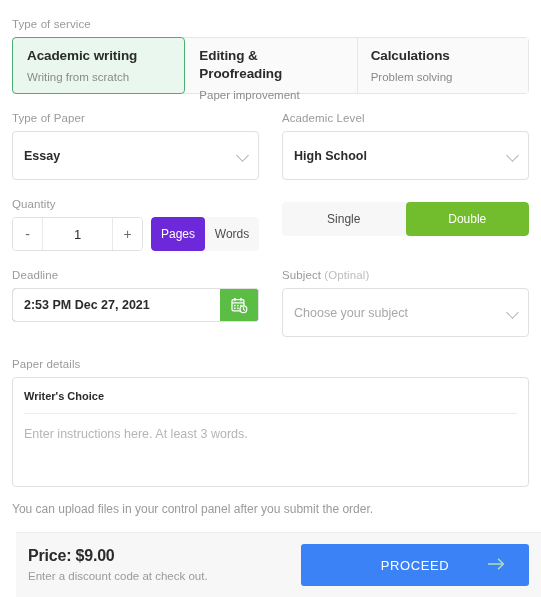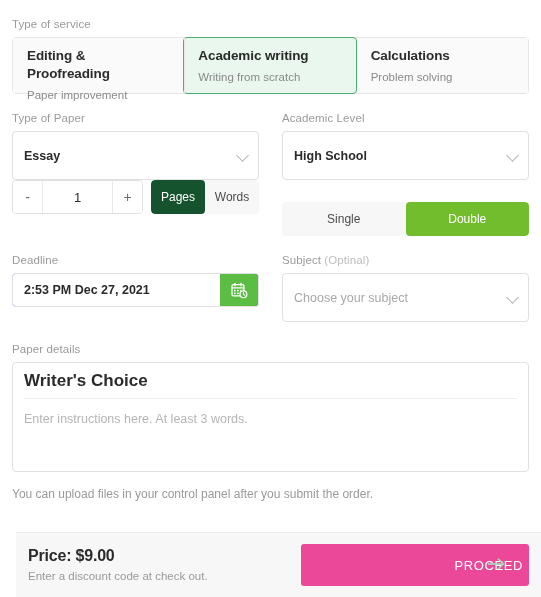--- a/index.html
+++ b/index.html
@@ -191,21 +191,21 @@
   .unit-opt {
     flex: 1;
     display: flex;
     align-items: center;
     justify-content: center;
     font-size: 12px;
     color: #4c4c4c;
     cursor: pointer;
   }
   .unit-opt.active {
-    background: #14532d;
+    background: #6d28d9;
     color: #fff;
     border-radius: 4px;
   }
 
   
   .space-toggle {
     display: flex;
     height: 34px;
     width: 247px;
     background: #f7f7f7;
@@ -276,21 +276,21 @@
     align-items: center;
     border-bottom: 1px solid #ececec;
     font-size: 12.5px;
     color: #2b2b2b;
     font-weight: bold;
   }
   .details-topic-input {
     border: 0;
     outline: none;
     width: 100%;
-    font-size: 17px;
+    font-size: 11px;
     color: #2b2b2b;
     font-weight: bold;
     font-family: "Liberation Sans", sans-serif;
     background: transparent;
     padding: 0;
   }
   .details-instructions {
     border: 0;
     outline: none;
     resize: none;
@@ -336,26 +336,26 @@
   }
   .discount-line {
     font-size: 11.5px;
     color: #9a9a9a;
     line-height: 16px;
     margin-top: 2px;
   }
   .proceed-btn {
     width: 228px;
     height: 42px;
-    background: #ec4899;
+    background: #3b82f6;
     border-radius: 3px;
     border: 0;
     display: flex;
     align-items: center;
-    justify-content: flex-end;
+    justify-content: center;
     position: relative;
     cursor: pointer;
     color: #fff;
     font-size: 13px;
     font-family: "Liberation Sans", sans-serif;
     letter-spacing: 0.6px;
   }
   .proceed-arrow {
     position: absolute;
     right: 22px;
@@ -367,27 +367,27 @@
 </style>
 </head>
 <body>
 
 <div class="page">
 
   <div class="form-area">
 
     <div class="field-label svc-label">Type of service</div>
     <div class="svc-tabs">
+      <div class="svc-tab selected">
+        <div class="svc-title">Academic writing</div>
+        <div class="svc-sub">Writing from scratch</div>
+      </div>
       <div class="svc-tab">
         <div class="svc-title">Editing &amp; Proofreading</div>
         <div class="svc-sub">Paper improvement</div>
-      </div>
-      <div class="svc-tab selected">
-        <div class="svc-title">Academic writing</div>
-        <div class="svc-sub">Writing from scratch</div>
       </div>
       <div class="svc-tab">
         <div class="svc-title">Calculations</div>
         <div class="svc-sub">Problem solving</div>
       </div>
     </div>
 
     <div class="row2">
       <div class="col">
         <div class="field-label mt-label">Type of Paper</div>
@@ -400,20 +400,21 @@
         <div class="field-label mt-label">Academic Level</div>
         <div class="select-box">
           <span class="select-value">High School</span>
           <span class="chev"></span>
         </div>
       </div>
     </div>
 
     <div class="row2">
       <div class="col">
+        <div class="field-label mt-label">Quantity</div>
         <div class="qty-wrap">
           <div class="stepper">
             <div class="stepper-btn minus">-</div>
             <input class="stepper-val" value="1" style="">
             <div class="stepper-btn plus">+</div>
           </div>
           <div class="unit-toggle">
             <div class="unit-opt active">Pages</div>
             <div class="unit-opt">Words</div>
           </div>

